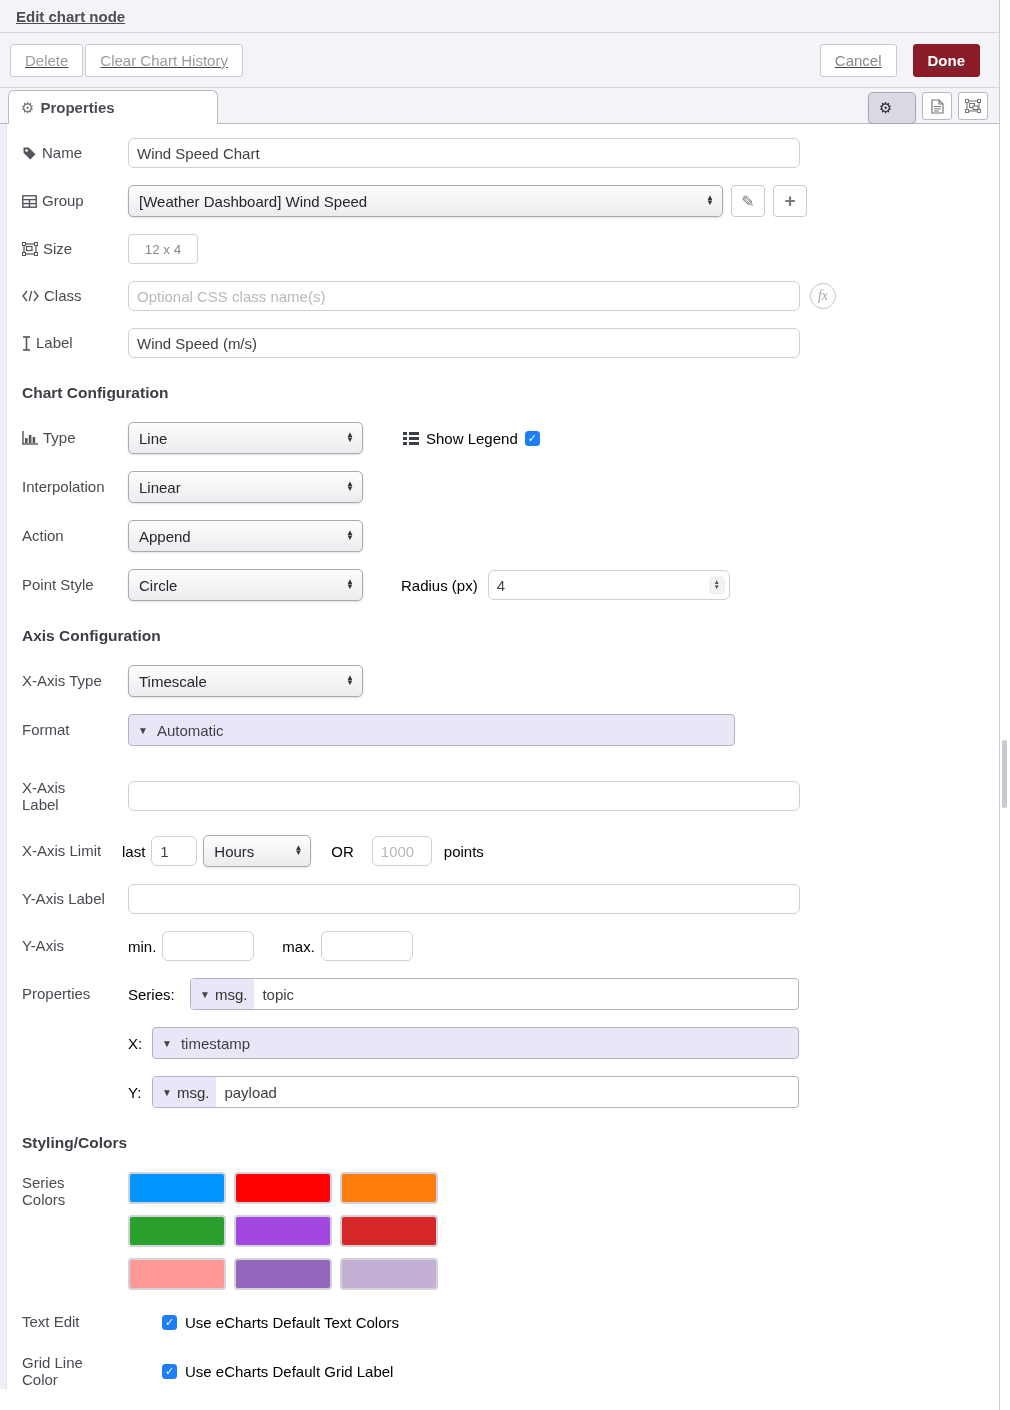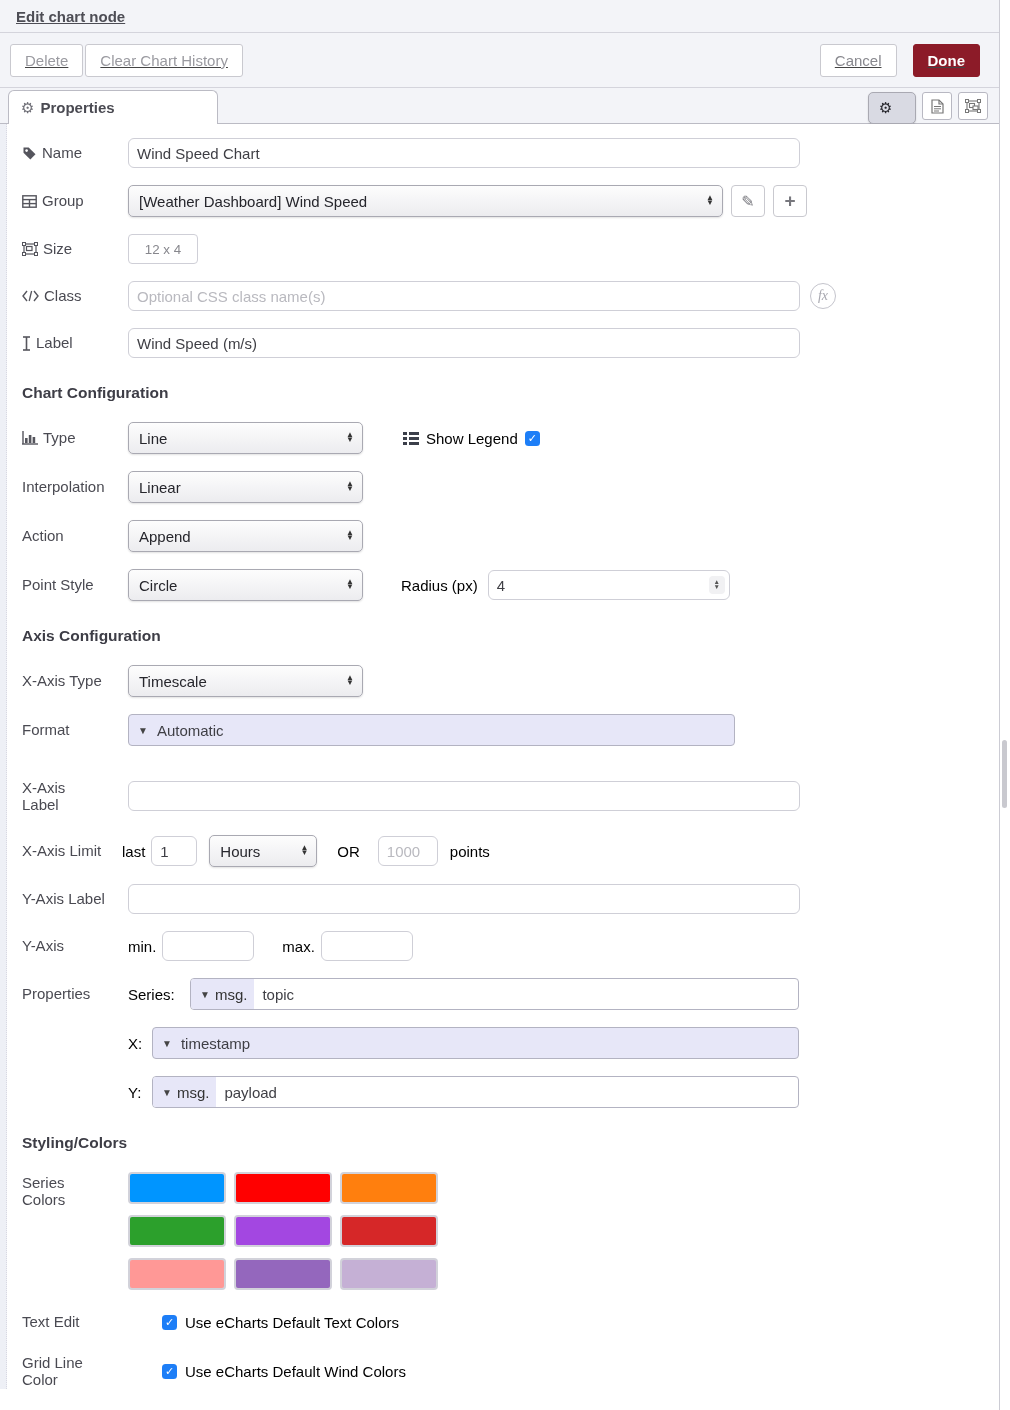--- a/index.html
+++ b/index.html
@@ -322,21 +322,21 @@
       </div>
       <input class="inp full" value="" style="">
     </div>
 
     <div class="row">
       <div class="lbl" style="width:100px;flex-basis:100px;">
         <span class="txt">X-Axis Limit</span>
       </div>
       <span class="small-lbl">last</span>
       <input class="inp" style="width: 28px; margin-left: 6px;" value="1">
-      <div class="sel w88" style="margin-left:12px;">
+      <div class="sel w88" style="margin-left:6px;">
         <span>Hours</span>
         <span class="arrows">
             <span>▲</span>
             <span>▼</span>
           </span>
       </div>
       <span class="small-lbl" style="margin-left:20px;">OR</span>
       <input class="inp" style="width: 42px; margin-left: 18px;" placeholder="1000">
       <span class="small-lbl" style="margin-left:12px;">points</span>
     </div>
@@ -420,21 +420,21 @@
       </div>
       <span class="chk"></span>
       <span class="small-lbl" style="margin-left:8px;">Use eCharts Default Text Colors</span>
     </div>
 
     <div class="row">
       <div class="lbl" style="width:140px;flex-basis:140px;">
         <span class="txt" style="width:80px;">Grid Line Color</span>
       </div>
       <span class="chk"></span>
-      <span class="small-lbl" style="margin-left:8px;">Use eCharts Default Wind Colors</span>
+      <span class="small-lbl" style="margin-left:8px;">Use eCharts Default Grid Label</span>
     </div>
 
   </div>
 </div>
 
 <div class="sbar">
   <div class="sthumb"></div>
 </div>
 
 </body></html>

